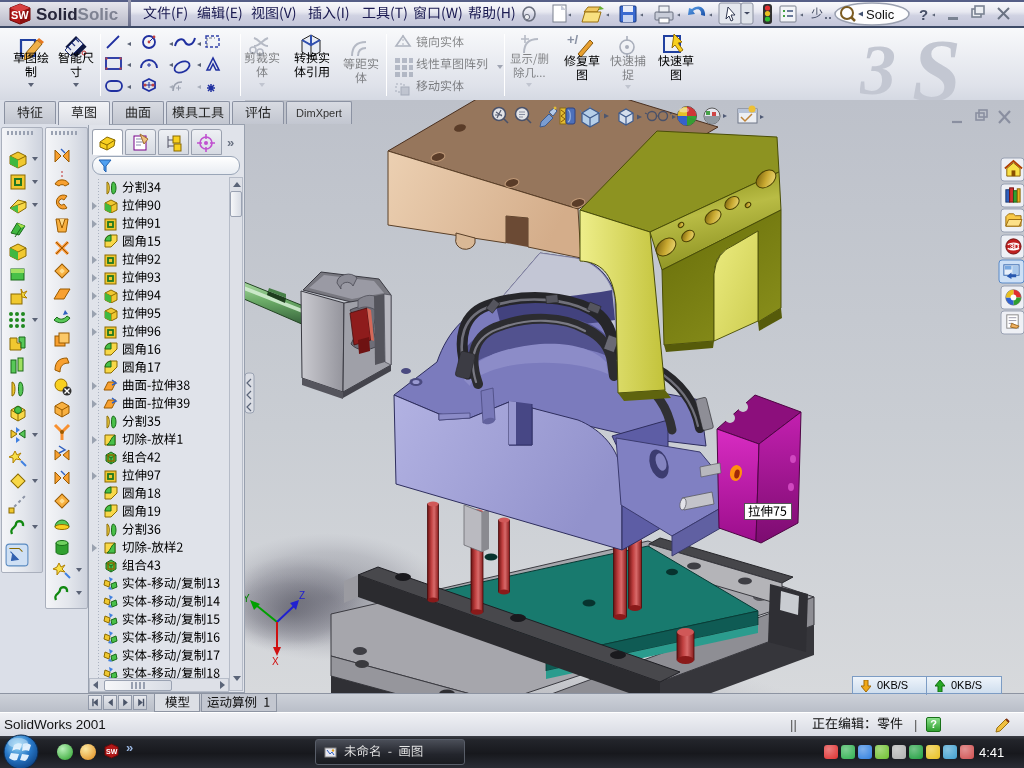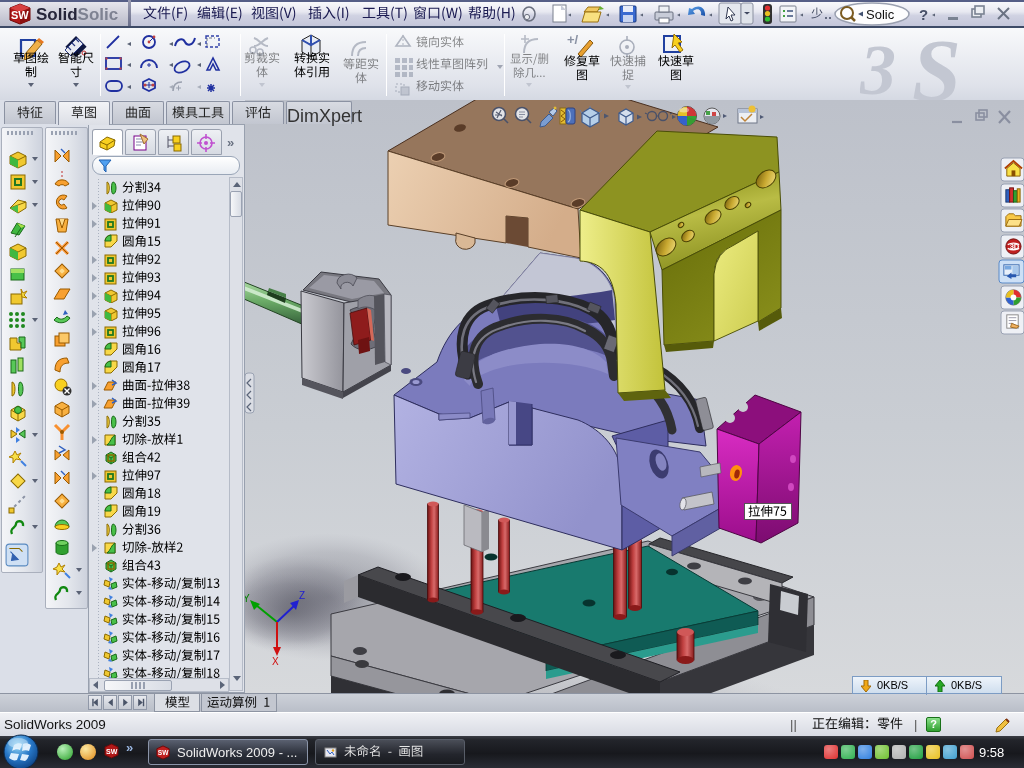--- a/index.html
+++ b/index.html
@@ -555,21 +555,21 @@
         <use href="#g5de5" x="2000"></use>
         <use href="#g5177" x="3000"></use>
       </g>
     </svg></div>
 <div class="ctab" style="left:232px;width:52px"><svg style="overflow:visible;vertical-align:top;" width="26.0" height="13" viewBox="0 0 2000 1000">
       <g fill="#222" transform="translate(0,860) scale(1,-1)">
         <use href="#g8bc4" x="0"></use>
         <use href="#g4f30" x="1000"></use>
       </g>
     </svg></div>
-<div class="ctab" style="left:286px;width:66px"><span style="font-size:18px;color:#333">DimXpert</span></div>
+<div class="ctab" style="left:286px;width:66px"><span style="font-size:11px;color:#333">DimXpert</span></div>
 <div id="leftarea">
     <div class="vtb" style="left:1px;top:27px;width:42px;height:446px"></div>
     <div class="vtb" style="left:45px;top:27px;width:43px;height:482px"></div>
     <div class="abs" style="left:7px;top:31px;width:28px;height:4px;background:repeating-linear-gradient(90deg,#9aa2b2 0 2px,transparent 2px 4px)"></div>
     <div class="abs" style="left:51px;top:31px;width:28px;height:4px;background:repeating-linear-gradient(90deg,#9aa2b2 0 2px,transparent 2px 4px)"></div>
     <svg class="abs" style="left:7px;top:48px" width="22" height="22" viewBox="0 0 22 22">
       <path d="M3 8l8-4 8 4v8l-8 4-8-4z" fill="#f0c830" stroke="#8a6a00"></path>
       <path d="M3 8l8 4 8-4" fill="none" stroke="#8a6a00"></path>
       <path d="M3 8l8 4v8l-8-4z" fill="#40b840"></path>
     </svg>
@@ -1260,21 +1260,21 @@
         <g fill="#111" transform="translate(0,860) scale(1,-1)">
           <use href="#g8fd0" x="0"></use>
           <use href="#g52a8" x="1000"></use>
           <use href="#g7b97" x="2000"></use>
           <use href="#g4f8b" x="3000"></use>
           <use href="#g0031" x="4500"></use>
         </g>
       </svg></div>
   </div>
 <div id="statusbar">
-    <div class="abs" style="left:4px;top:4px;font-size:13.5px">SolidWorks 2009</div>
+    <div class="abs" style="left:4px;top:4px;font-size:13.5px">SolidWorks 2001</div>
     <div class="abs" style="left:790px;top:4px;color:#555">||</div>
     <div class="abs" style="left:812px;top:4px"><svg style="overflow:visible;vertical-align:top;" width="91.0" height="13" viewBox="0 0 7000 1000">
         <g fill="#111" transform="translate(0,860) scale(1,-1)">
           <use href="#g6b63" x="0"></use>
           <use href="#g5728" x="1000"></use>
           <use href="#g7f16" x="2000"></use>
           <use href="#g8f91" x="3000"></use>
           <use href="#gff1a" x="4000"></use>
           <use href="#g96f6" x="5000"></use>
           <use href="#g4ef6" x="6000"></use>
@@ -1311,27 +1311,20 @@
 <path d="M10 18c3-2 6-2 8-1l2-6c-2-1-5-1-8 1zM21 11c2-1 5-1 8 1l-2 6c-2-1-5-1-7 0zM9 20l8 1 -2 6c-3 1-5 0-8-2zM20 21l7 1c-1 3-2 5-4 6l-5-1z" fill="#eaf6ff" opacity="0.95"></path>
 <ellipse cx="16" cy="10" rx="10" ry="5" fill="#cfeafc" opacity="0.5"></ellipse>
     </svg>
     <div class="abs" style="left:57px;top:8px;width:16px;height:16px;border-radius:8px;background:radial-gradient(circle at 35% 30%,#b8f0b8,#28a028)"></div>
     <div class="abs" style="left:80px;top:8px;width:16px;height:16px;border-radius:8px;background:radial-gradient(circle at 35% 30%,#fce8a0,#e08818)"></div>
     <svg class="abs" style="left:103px;top:7px" width="17" height="17" viewBox="0 0 17 17">
 <polygon points="2,4 8.5,1 15,4 15,12 8.5,15 2,12" fill="#b01818" stroke="#700808"></polygon>
 <text x="3" y="11" font-size="7" font-weight="bold" fill="#fff">SW</text>
     </svg>
     <div class="abs" style="left:126px;top:4px;color:#9ab6e0;font-size:13px;font-weight:bold">»</div>
-    <div class="taskbtn" style="left:148px;width:160px;border-color:#8a94a8;background:linear-gradient(#5a6070,#2a2e38 60%,#20232b)">
-      <svg class="abs" style="left:6px;top:5px" width="16" height="16" viewBox="0 0 17 17">
-<polygon points="2,4 8.5,1 15,4 15,12 8.5,15 2,12" fill="#c02020" stroke="#700808"></polygon>
-<text x="3" y="11" font-size="7" font-weight="bold" fill="#fff">SW</text>
-      </svg>
-      <div class="abs" style="left:28px;top:5px">SolidWorks 2009 - ...</div>
-    </div>
     <div class="taskbtn" style="left:315px;width:150px">
       <svg class="abs" style="left:7px;top:5px" width="15" height="15" viewBox="0 0 15 15">
 <rect x="2" y="3" width="11" height="9" fill="#e8e8f0" stroke="#888"></rect>
         <path d="M4 5l3 4 2-2 2 3" stroke="#3060c0" fill="none"></path>
         <circle cx="10" cy="5.5" r="1.2" fill="#e0a020"></circle>
       </svg>
       <div class="abs" style="left:28px;top:5px"><svg style="overflow:visible;vertical-align:top;" width="79.3" height="12.5" viewBox="0 0 6347 1000">
           <g fill="#e8e8e8" transform="translate(0,860) scale(1,-1)">
             <use href="#g672a" x="0"></use>
             <use href="#g547d" x="1000"></use>
@@ -1344,21 +1337,21 @@
     </div>
     <div class="tray-ic" style="left:824px;background:radial-gradient(circle at 35% 30%,#ffffff60,transparent),#e03030"></div>
     <div class="tray-ic" style="left:841px;background:radial-gradient(circle at 35% 30%,#ffffff60,transparent),#30b050"></div>
     <div class="tray-ic" style="left:858px;background:radial-gradient(circle at 35% 30%,#ffffff60,transparent),#3080e0"></div>
     <div class="tray-ic" style="left:875px;background:radial-gradient(circle at 35% 30%,#ffffff60,transparent),#70c030"></div>
     <div class="tray-ic" style="left:892px;background:radial-gradient(circle at 35% 30%,#ffffff60,transparent),#b0b0b0"></div>
     <div class="tray-ic" style="left:909px;background:radial-gradient(circle at 35% 30%,#ffffff60,transparent),#20a040"></div>
     <div class="tray-ic" style="left:926px;background:radial-gradient(circle at 35% 30%,#ffffff60,transparent),#e8c020"></div>
     <div class="tray-ic" style="left:943px;background:radial-gradient(circle at 35% 30%,#ffffff60,transparent),#40a0d0"></div>
     <div class="tray-ic" style="left:960px;background:radial-gradient(circle at 35% 30%,#ffffff60,transparent),#d05050"></div>
-    <div class="abs" style="left:979px;top:9px;color:#fff;font-size:13px">9:58</div>
+    <div class="abs" style="left:979px;top:9px;color:#fff;font-size:13px">4:41</div>
   </div>
 <svg id="scene" class="abs" style="left:245px;top:100px" width="779" height="593" viewBox="245 100 779 593">
 <defs>
  <linearGradient id="vbg" x1="0" y1="0" x2="0" y2="1">
   <stop offset="0" stop-color="#bdc1ca"></stop>
         <stop offset="0.55" stop-color="#c9cdd3"></stop>
         <stop offset="1" stop-color="#d7d9dc"></stop>
       </linearGradient>
  <radialGradient id="shad" cx="0.5" cy="0.5" r="0.5">
   <stop offset="0" stop-color="#5a5a66" stop-opacity="0.55"></stop>

